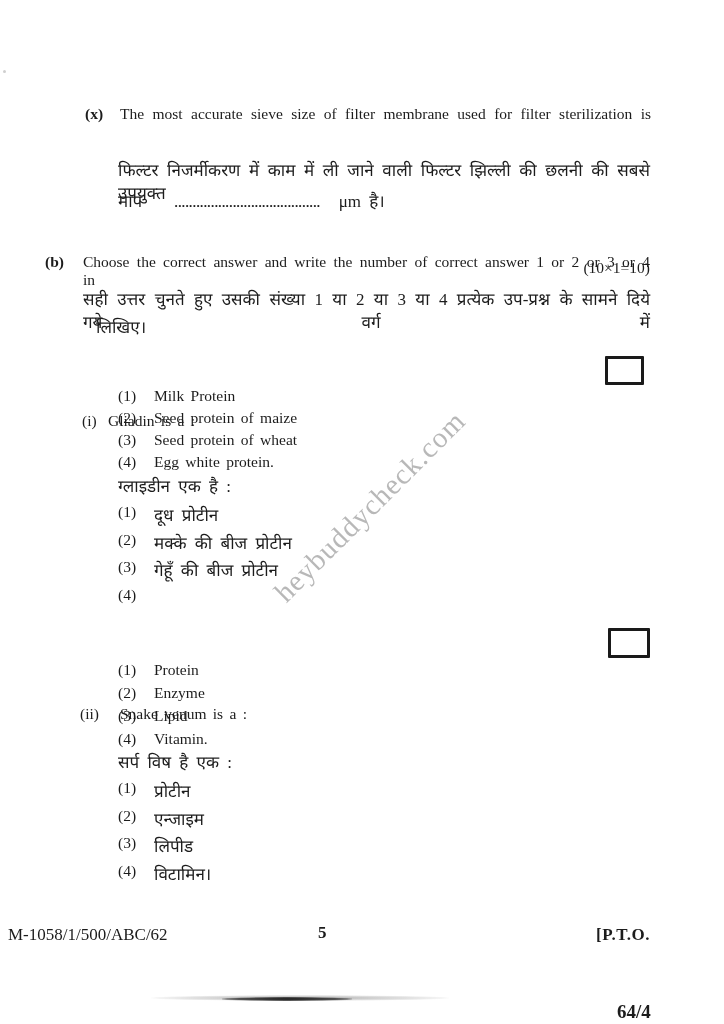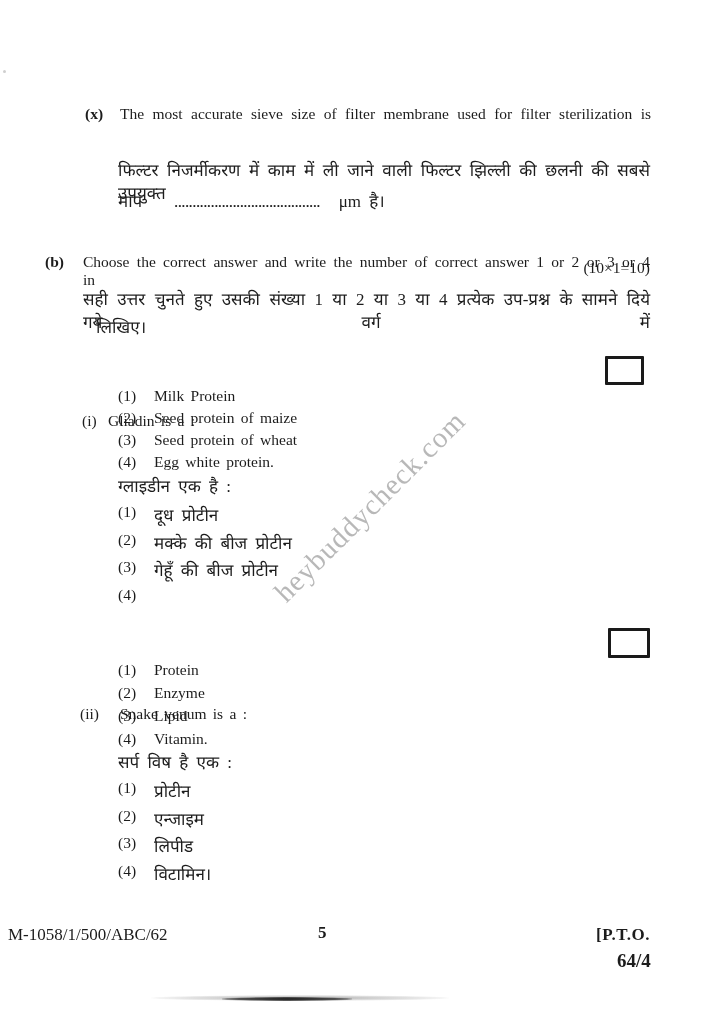--- a/index.html
+++ b/index.html
@@ -173,18 +173,18 @@
     </div>
     <div class="opt">
       <span class="opt-n en">(4)</span>
       <span>विटामिन।</span>
     </div>
   </div>
 
   <div class="abs footer-text" style="left:8px; top:925px;text-align:right;">M-1058/1/500/ABC/62</div>
   <div class="abs footer-text bold" style="left:318px; top:923px;">5</div>
   <div class="abs footer-text bold" style="left:596px; top:925px; letter-spacing:0.5px;">[P.T.O.</div>
-  <div class="abs bold" style="left:617px; top:950px; font-size:19px;font-family:Liberation Serif, serif;">64/4</div>
+  <div class="abs bold" style="left:617px; top:1001px; font-size:19px;font-family:Liberation Serif, serif;">64/4</div>
 
   <div class="smudge-wide"></div>
   <div class="smudge-core"></div>
 
 </div>
 
 </body></html>

